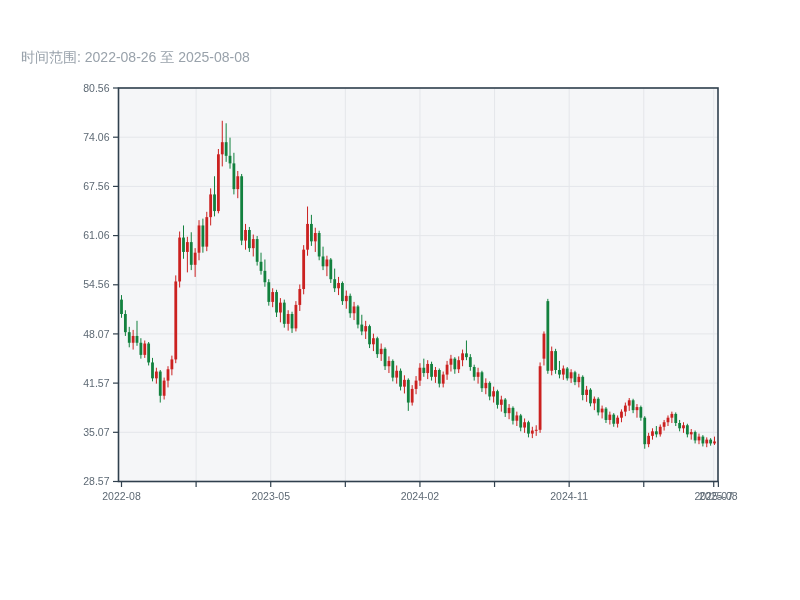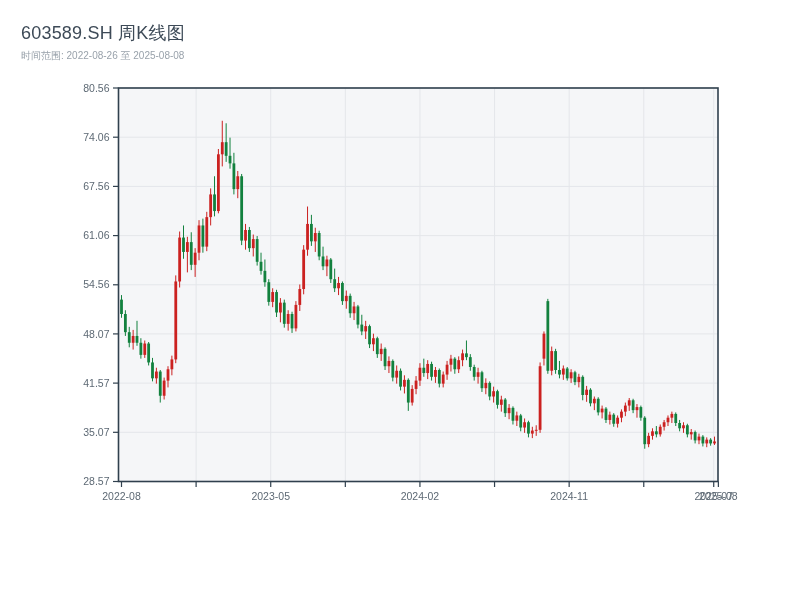--- a/index.html
+++ b/index.html
@@ -1,29 +1,28 @@
 <!DOCTYPE html>
 <html><head>
 <meta charset="utf-8">
 <style>
   html,body{margin:0;padding:0;background:#ffffff;width:800px;height:600px;overflow:hidden;
     font-family:"Liberation Sans","DejaVu Sans",sans-serif;}
   .stage{position:relative;width:800px;height:600px;background:#ffffff;}
   .hdr-title{position:absolute;left:21px;top:21px;font-size:18px;color:#3d4a57;letter-spacing:.2px;}
-  .hdr-sub{position:absolute;left:21px;top:49px;font-size:10px;color:#99a2ab;}
+  .hdr-sub{position:absolute;left:21px;top:49px;font-size:14px;color:#99a2ab;}
   .hdr-stats{position:absolute;left:398px;top:49px;font-size:11.5px;color:#99a2ab;white-space:pre;}
   .hdr-stats span{margin-right:2px;}
   .hdr-stats .gap{margin-right:12px;}
   svg text{font-family:"Liberation Sans","DejaVu Sans",sans-serif;}
 </style>
 </head>
 <body>
 
 <div class="stage">
-  <div class="hdr-title">603589.SH 周K线图</div>
   <div class="hdr-sub">时间范围: 2022-08-26 至 2025-08-08</div>
   <svg id="chart" width="800" height="600" viewBox="0 0 800 600" style="position:absolute;left:0;top:0;">
       <rect x="118.5" y="88" width="599.5" height="393.5" fill="#f5f6f8"></rect>
       <g>
         <line x1="118.5" x2="718" y1="88" y2="88" stroke="#e4e6ea" stroke-width="1"></line>
         <line x1="118.5" x2="718" y1="137.19696095402963" y2="137.19696095402963" stroke="#e4e6ea" stroke-width="1"></line>
         <line x1="118.5" x2="718" y1="186.39392190805924" y2="186.39392190805924" stroke="#e4e6ea" stroke-width="1"></line>
         <line x1="118.5" x2="718" y1="235.59088286208885" y2="235.59088286208885" stroke="#e4e6ea" stroke-width="1"></line>
         <line x1="118.5" x2="718" y1="284.7878438161185" y2="284.7878438161185" stroke="#e4e6ea" stroke-width="1"></line>
         <line x1="118.5" x2="718" y1="333.90911713791115" y2="333.90911713791115" stroke="#e4e6ea" stroke-width="1"></line>

